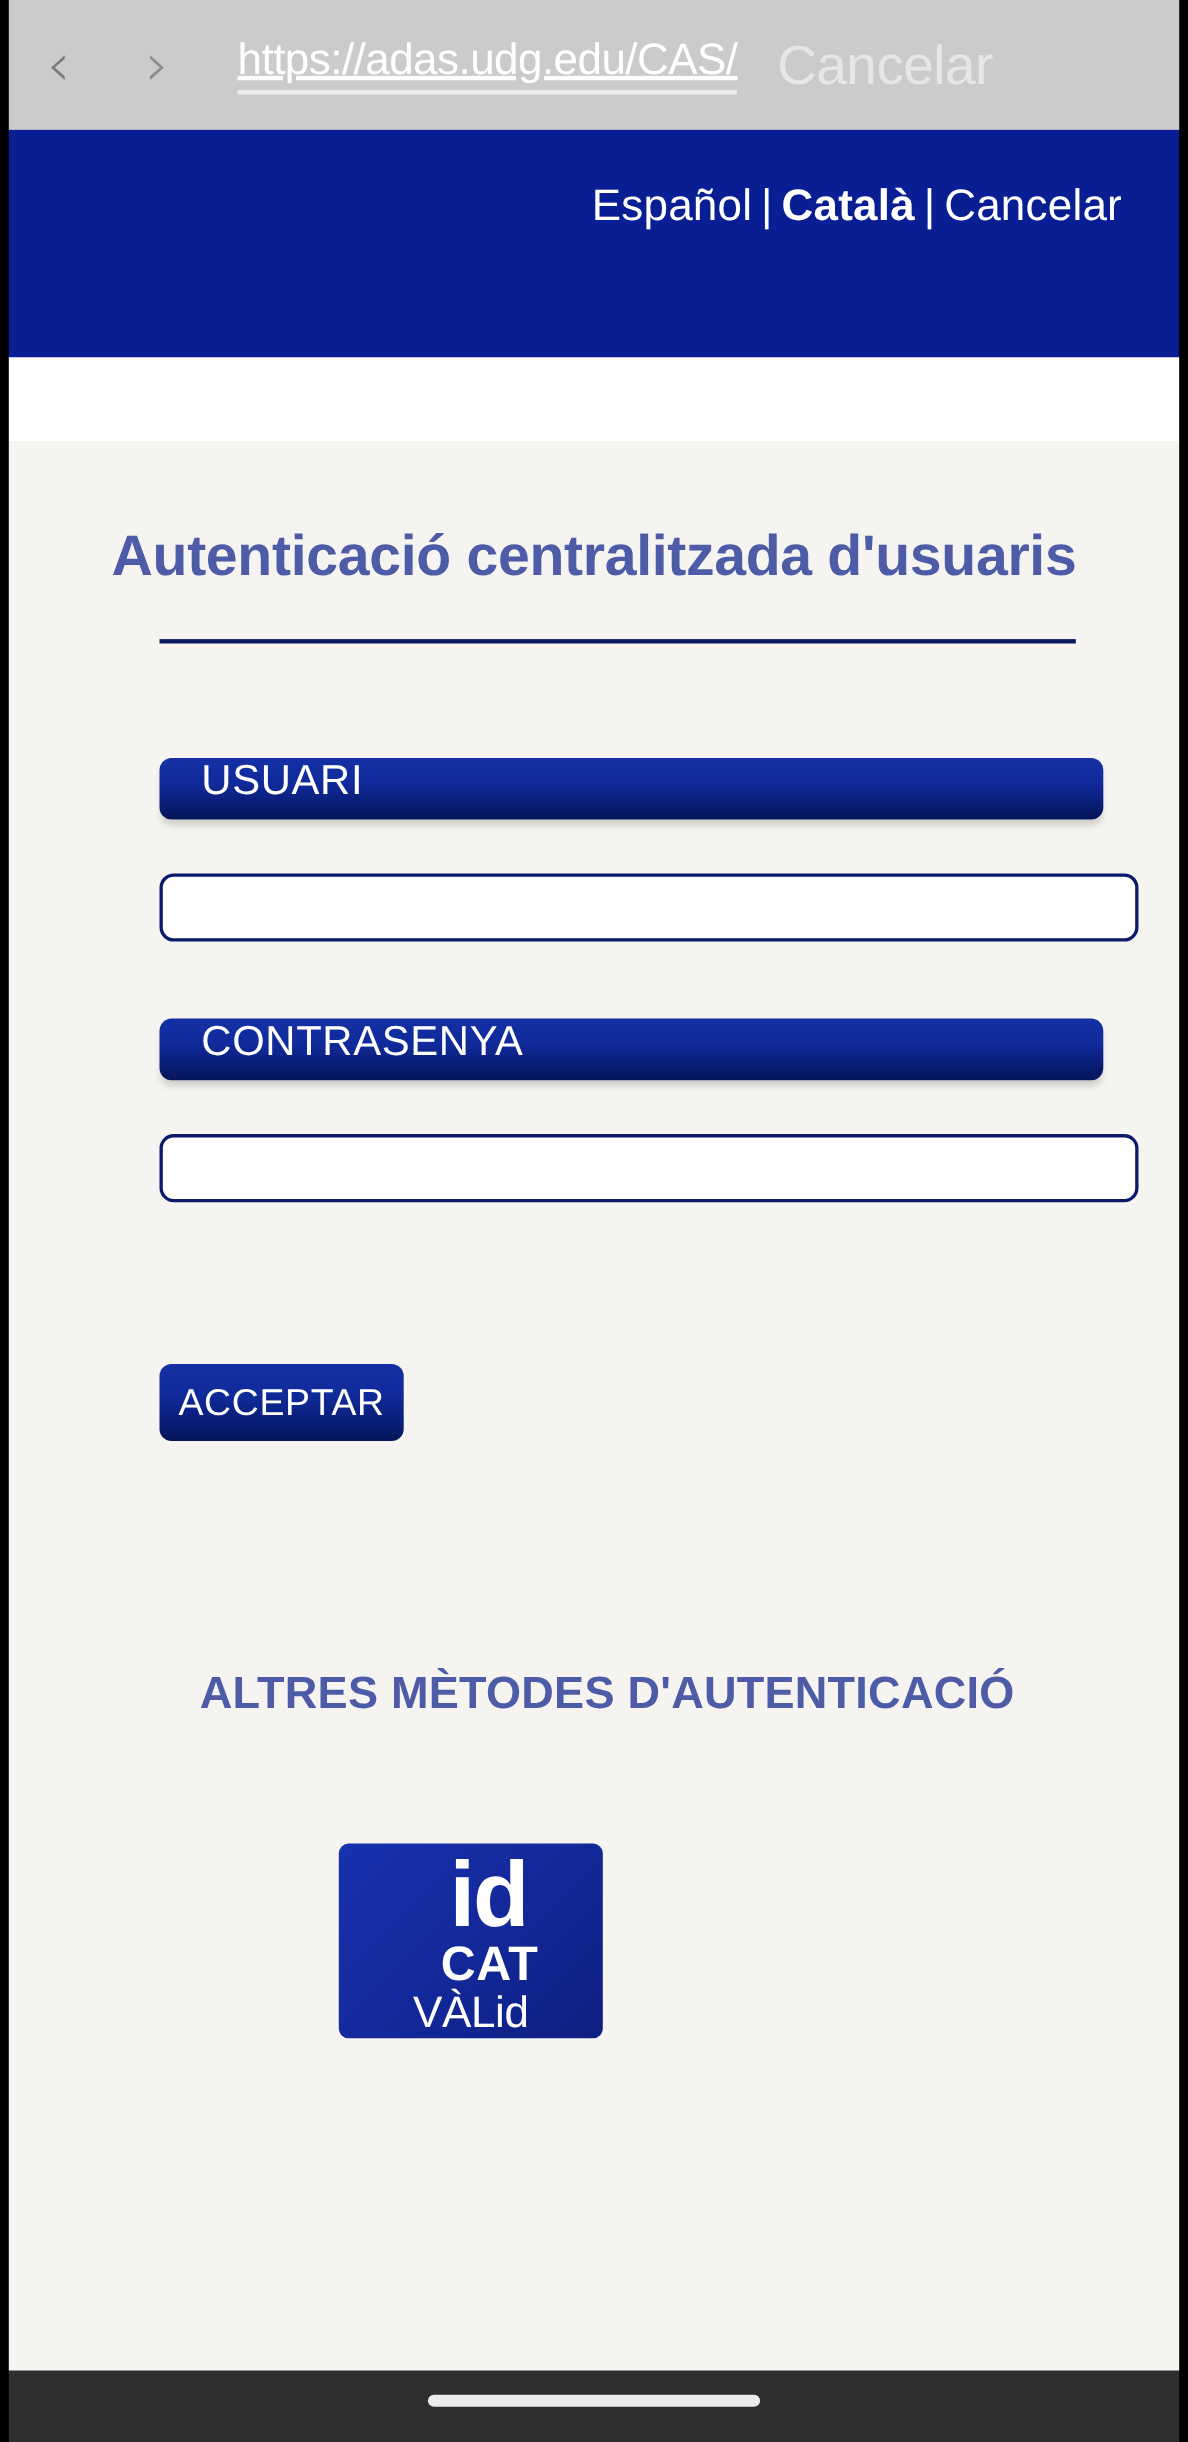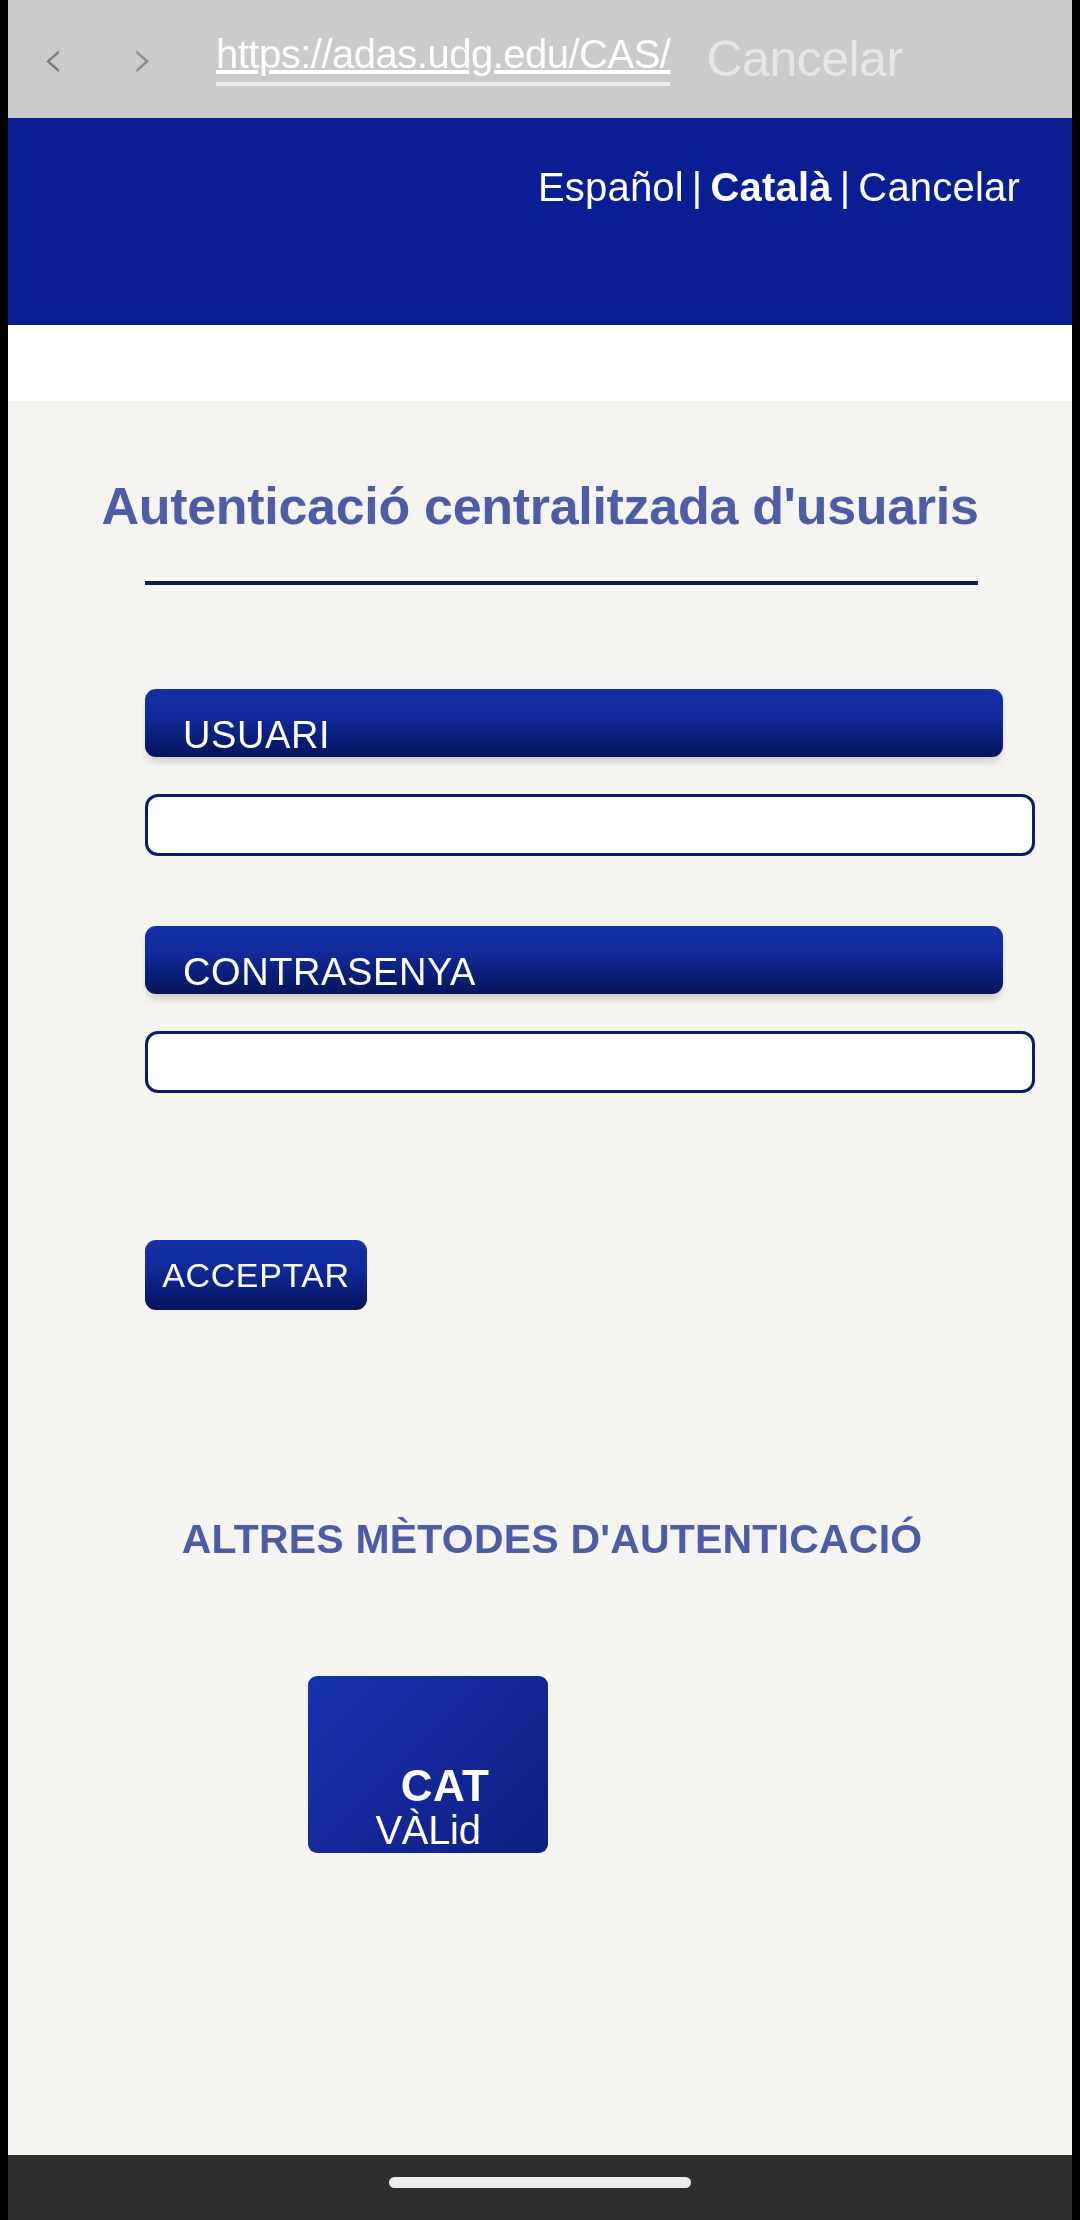--- a/index.html
+++ b/index.html
@@ -125,25 +125,25 @@
   }
   .title-rule {
     position:absolute; left:145px; top:180px;
     width:833px; height:4px;
     background:#0b1a5e;
   }
 
   
   .field-label {
     position:absolute; left:145px;
-    width:858px; height:68px;
+    width:858px; height:56px;
     border-radius:11px;
     background:linear-gradient(to bottom,#1430a4 0%,#102a9a 42%,#081c72 78%,#061559 100%);
     box-shadow:0 7px 7px -2px rgba(0,0,0,0.16);
-    display:flex; align-items:flex-end;
+    display:flex; align-items:flex-start;
     padding-left:38px;
     color:#ffffff;
     font-size:38px;
     letter-spacing:0.6px;
   }
   .field-label.user { top:288px; }
   .field-label.pass { top:525px; }
 
   .field-input {
     position:absolute; left:145px;
@@ -285,20 +285,21 @@
       <span>CONTRASENYA</span>
     </div>
     <input class="field-input pass" type="password" value="" style="">
 
     <div class="submit-btn">ACCEPTAR</div>
 
 
     <div class="alt-heading">ALTRES MÈTODES D'AUTENTICACIÓ</div>
 
     <div class="idcat-card">
+      <div class="idcat-id">id</div>
       <div class="idcat-cat">CAT</div>
       <div class="idcat-valid">VÀLid</div>
     </div>
 
   </div>
 
   <div class="system-bar">
     <div class="home-indicator"></div>
   </div>
 

